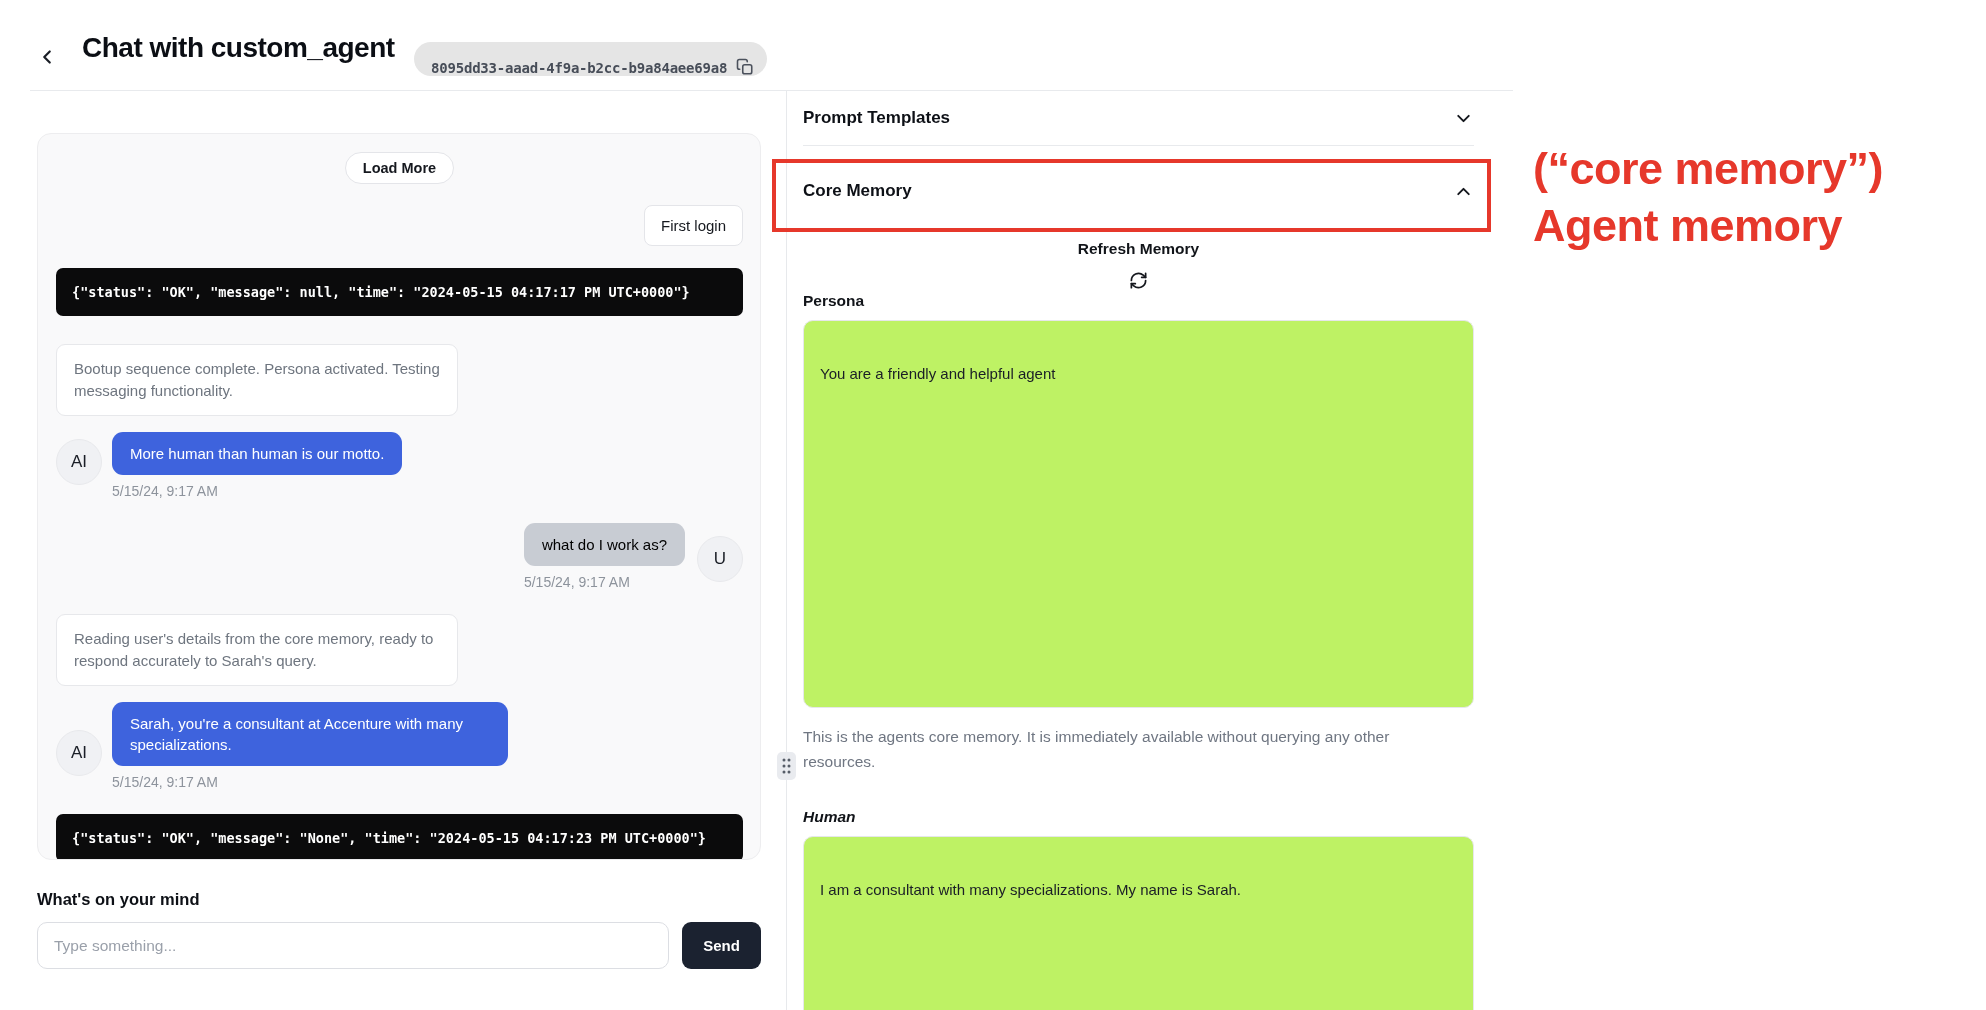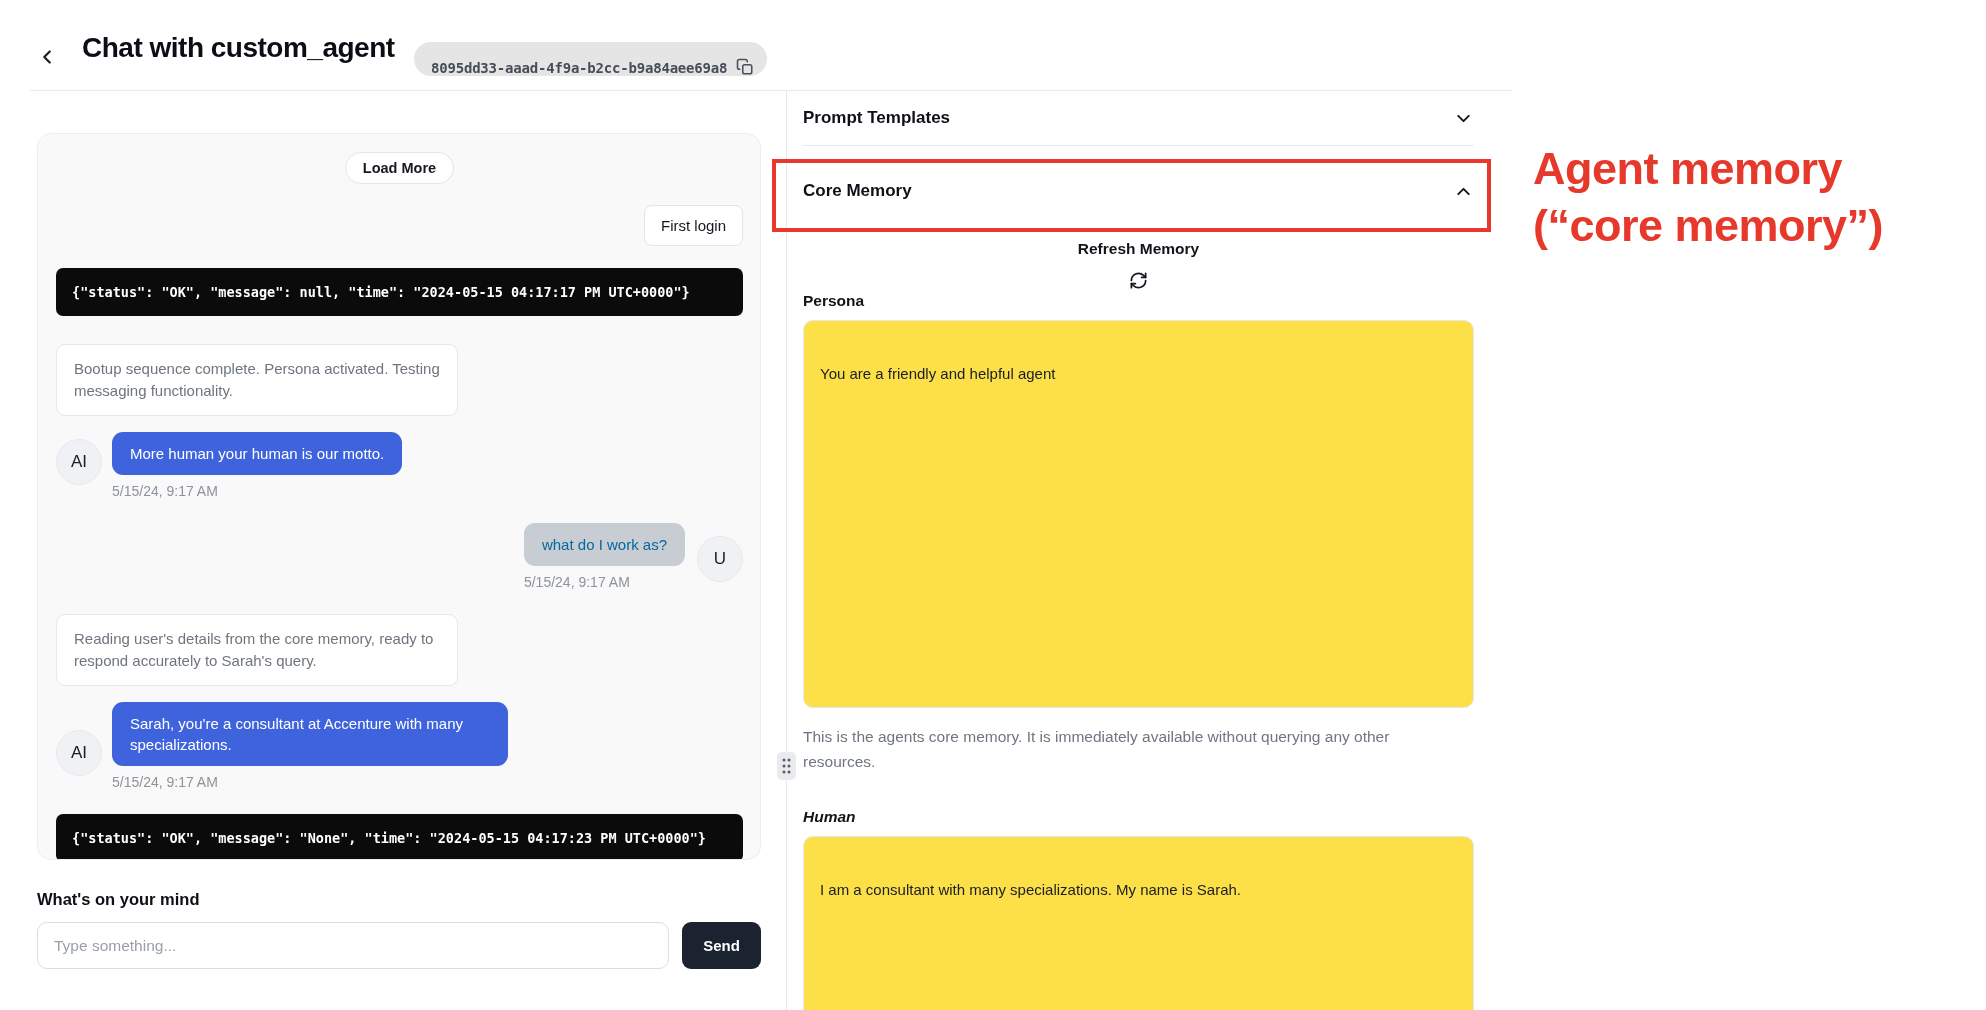--- a/index.html
+++ b/index.html
@@ -27,21 +27,21 @@
   .msg-code { background:#0b0b0c; border-radius:7px; padding:15px 16px; margin-bottom:28px; white-space:nowrap; overflow:hidden; }
   .msg-code code { font-family:"DejaVu Sans Mono", monospace; font-size:13.5px; font-weight:700; color:#ffffff; }
   .msg-system { background:#ffffff; border:1px solid #e7e8eb; border-radius:9px; padding:13px 17px;
                 width:fit-content; max-width:402px; font-size:15px; line-height:22px; color:#6e757f; margin-bottom:16px; }
   .msg-row { display:flex; align-items:flex-end; margin-bottom:8px; }
   .msg-row .avatar { width:46px; height:46px; border-radius:50%; background:#f0f1f4; border:1px solid #e8e9ec;
                      display:flex; align-items:center; justify-content:center; font-size:17px; color:#1a1e26; flex:0 0 auto; }
   .msg-row.ai .avatar { margin-right:10px; margin-bottom:14px; }
   .bubble { border-radius:11px; padding:11px 18px; font-size:15px; line-height:21px; width:fit-content; }
   .ai-bubble { background:#3e63dd; color:#ffffff; max-width:396px; }
-  .user-bubble { background:#c8ccd3; color:#0369a1; }
+  .user-bubble { background:#c8ccd3; color:#000000; }
   .timestamp { font-size:14px; color:#8d939c; margin-top:8px; }
   .msg-row.user { justify-content:flex-end; }
   .msg-row.user .u-col { display:flex; flex-direction:column; align-items:flex-start; }
   .msg-row.user .avatar { margin-left:12px; margin-bottom:8px; }
   .mb-big { margin-bottom:24px; }
 
   
   .composer-heading { left:37px; top:890px; font-size:16.5px; font-weight:700; color:#0d1016; }
   .composer-row { left:37px; top:922px; width:724px; display:flex; gap:13px; }
   .composer-input { flex:1; height:47px; border:1px solid #dcdee3; border-radius:10px; background:#ffffff;
@@ -58,21 +58,21 @@
   
   .memory-panel { left:787px; top:91px; width:726px; padding:0 39px 0 16px; }
   .section-row { display:flex; align-items:center; justify-content:space-between; cursor:pointer; }
   .pt-row { height:54px; }
   .section-title { font-size:17px; font-weight:700; color:#0d1016; }
   .panel-divider { height:1px; background:#e8eaed; }
   .cm-row { height:86px; padding-top:4px; }
   .refresh-row { margin-top:8px; display:flex; justify-content:flex-end; align-items:center; gap:13px; cursor:pointer;flex-direction:column; }
   .refresh-label { font-size:15.5px; font-weight:700; color:#111419; }
   .field-label { font-size:15.5px; font-weight:700; color:#111419; margin-top:2px; }
-  .mem-textarea { width:100%; border:1px solid #e6e7ea; border-radius:10px; background:#fde047; resize:none;
+  .mem-textarea { width:100%; border:1px solid #e6e7ea; border-radius:10px; background:#bef264; resize:none;
                   font-family:"Liberation Sans", sans-serif; font-size:15px; color:#1a1e26;
                   padding:44px 16px 0 16px; outline:none; margin-top:10px; display:block; }
   .persona-area { height:388px; }
   .human-area { height:280px; }
   .mem-desc { margin-top:16px; font-size:15.5px; line-height:25px; color:#6f7682; max-width:645px; }
   .human-label { margin-top:34px;font-style:italic; }
 
   
   .red-box { left:772px; top:159px; width:719px; height:73px; border:4px solid #e6382b; pointer-events:none; }
   .annotation { left:1533px; top:140px; font-size:45px; font-weight:800; color:#e6382b; line-height:57px; letter-spacing:-0.5px; }
@@ -109,21 +109,21 @@
 
   <div class="msg-code">
     <code>{"status": "OK", "message": null, "time": "2024-05-15 04:17:17 PM UTC+0000"}</code>
   </div>
 
   <div class="msg-system">Bootup sequence complete. Persona activated. Testing messaging functionality.</div>
 
   <div class="msg-row ai mb-big">
     <div class="avatar">AI</div>
     <div>
-      <div class="bubble ai-bubble">More human your human is our motto.</div>
+      <div class="bubble ai-bubble">More human than human is our motto.</div>
       <div class="timestamp">5/15/24, 9:17 AM</div>
     </div>
   </div>
 
   <div class="msg-row user mb-big">
     <div class="u-col">
       <div class="bubble user-bubble">what do I work as?</div>
       <div class="timestamp">5/15/24, 9:17 AM</div>
     </div>
     <div class="avatar">U</div>
@@ -193,15 +193,15 @@
   <textarea class="mem-textarea persona-area" spellcheck="false" style="">You are a friendly and helpful agent</textarea>
 
   <div class="mem-desc">This is the agents core memory. It is immediately available without querying any other resources.</div>
 
   <div class="field-label human-label">Human</div>
   <textarea class="mem-textarea human-area" spellcheck="false" style="">I am a consultant with many specializations. My name is Sarah.</textarea>
 </div>
 
 <div class="abs red-box"></div>
 <div class="abs annotation">
+  <div>(“core memory”)</div>
   <div>Agent memory</div>
-  <div>(“core memory”)</div>
 </div>
 
 </body></html>

